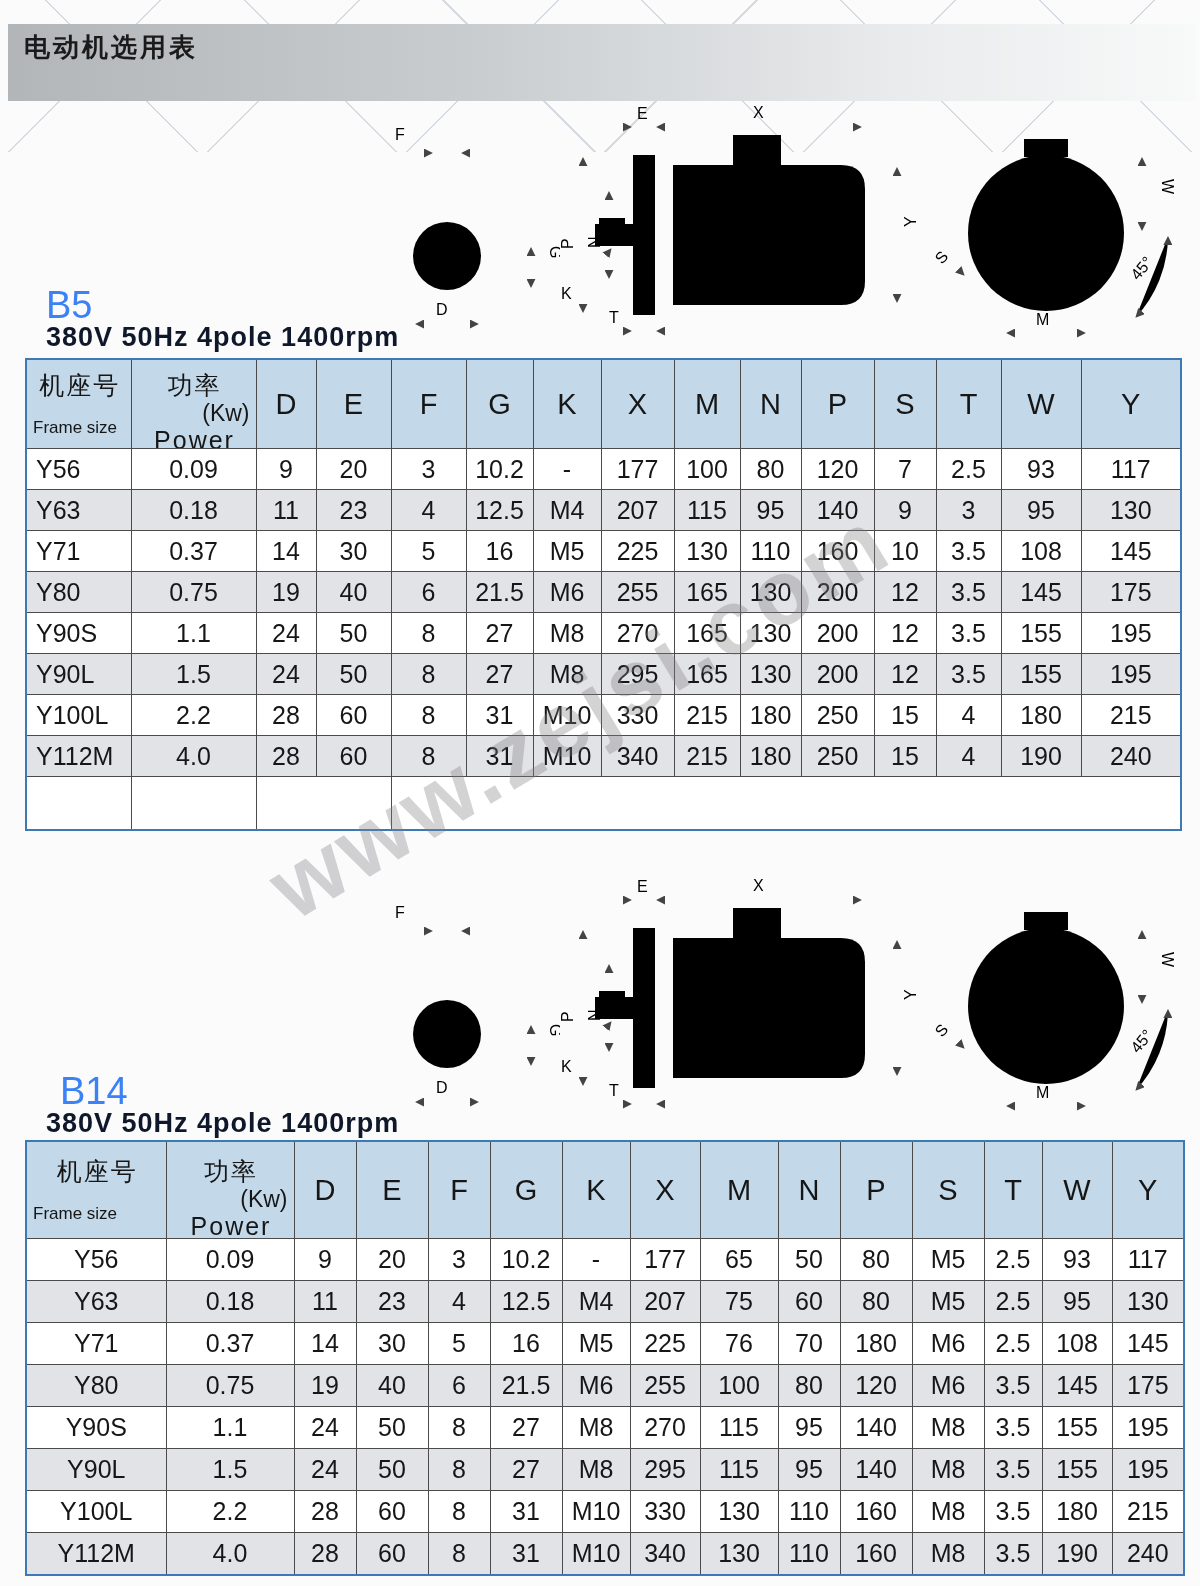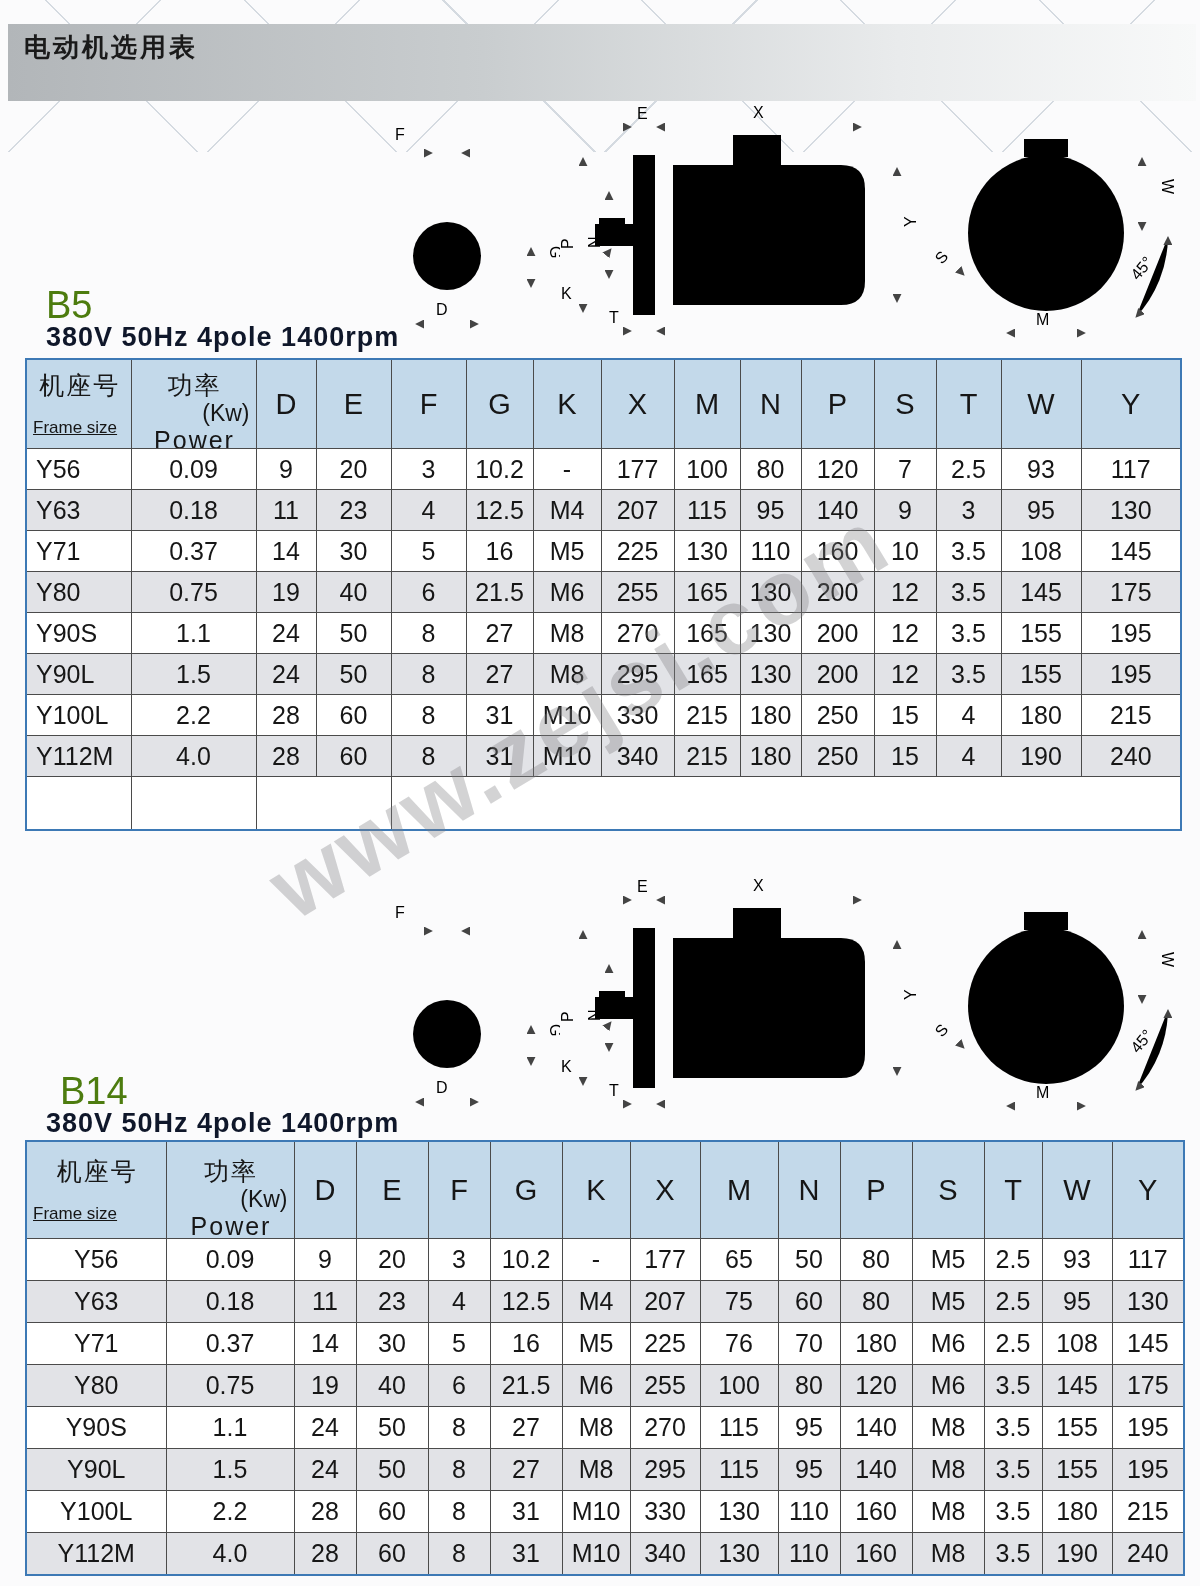--- a/index.html
+++ b/index.html
@@ -14,21 +14,21 @@
       repeating-linear-gradient(45deg,transparent 0 139px,rgba(150,165,180,.38) 139px 140.5px),
       repeating-linear-gradient(-45deg,transparent 0 139px,rgba(150,165,180,.38) 139px 140.5px);
   }
   .titlebar{
     position:absolute;left:8px;top:13px;width:1188px;height:77px;
     background:linear-gradient(90deg,#b2b6b9 0%,#c9cdcf 40%,#e9ebec 75%,#f8f9f9 100%);
     padding:6px 0 0 16px;box-sizing:border-box;margin-top:11px;
   }
   .t-cn{font-size:26px;font-weight:bold;letter-spacing:3px;line-height:34px;}
   .t-en{font-size:25px;line-height:32px;}
-  .sec-label{position:absolute;font-size:38px;color:#4d7c0f;}
+  .sec-label{position:absolute;font-size:38px;color:#3b82f6;}
   .sec-sub{position:absolute;font-size:27px;color:#0f172a;letter-spacing:1px;font-weight:bold;}
   .diag{position:absolute;}
   .watermark{
     position:absolute;left:305px;top:835px;font-size:92px;letter-spacing:4px;
     color:rgba(125,125,130,.34);transform:rotate(-31deg);transform-origin:0 100%;
     white-space:nowrap;z-index:5;pointer-events:none;font-weight:bold;
   }
   
   .mtable{
     position:absolute;border-collapse:collapse;table-layout:fixed;
@@ -44,21 +44,21 @@
   .t-b5 td{height:40px;}
   .t-b14 td{height:41px;}
   .t-b5 thead th{height:88px;}
   .t-b14 thead th{height:96px;}
   .mtable tbody tr.shade td{background:#e2e3e7;}
   .t-b5 tbody td:first-child{text-align:left;padding-left:9px;}
   .th-frame div,.th-power div{line-height:1.15;}
   .th-inner{display:flex;flex-direction:column;justify-content:space-between;
     height:76px;padding:5px 4px 4px 6px;box-sizing:border-box;}
   .cn{font-size:25px;text-align:center;letter-spacing:2px;}
-  .en{font-size:17px;text-align:left;text-decoration:underline;}
+  .en{font-size:17px;text-align:left;}
   .kw{font-size:23px;text-align:right;padding-right:2px;}
   .empty-row td{border:none;border-top:1px solid #4b4b4b;height:52px;background:#fff;}
   .empty-row td.vb{border-right:1px solid #4b4b4b;}
 </style>
 </head>
 <body>
 
 <div class="page">
   <div class="pattern"></div>
 

